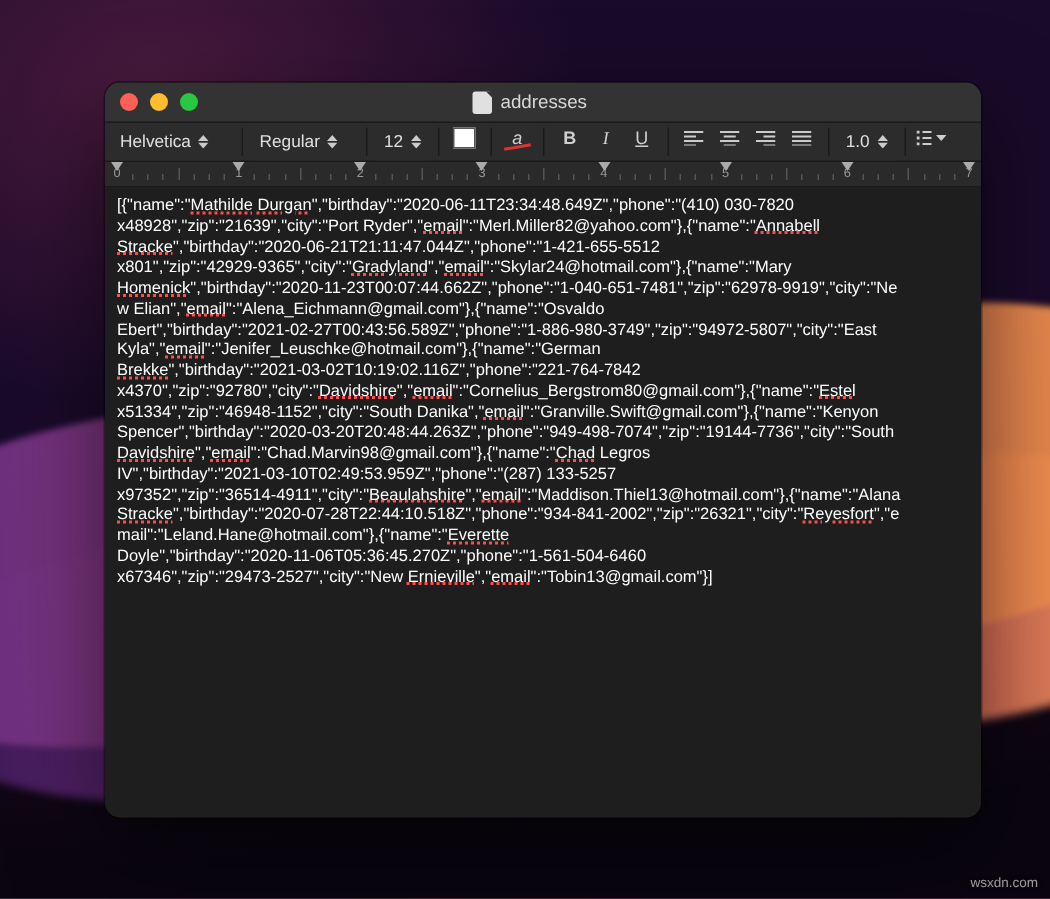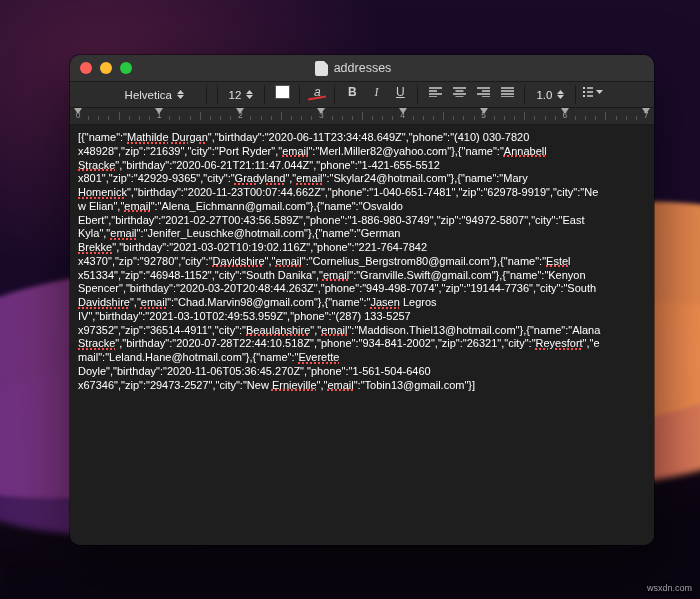--- a/index.html
+++ b/index.html
@@ -131,21 +131,20 @@
     .toolbar {
       height: 26px;
       background: #2c2c2c;
       border-bottom: 1px solid #1a1a1a;
       display: flex;
       align-items: stretch;
       padding: 0 6px;
       gap: 4px;
       font-size: 11.5px;
       color: #e0e0e0;
-      justify-content: center;
     }
     .tb-sep {
       width: 1px;
       background: #1a1a1a;
       margin: 3px 3px;
     }
     .tb-dropdown {
       display: flex;
       align-items: center;
       gap: 5px;
@@ -268,20 +267,31 @@
       <span class="chev">
         <svg width="7" height="4">
             <polygon points="3.5,0 7,4 0,4" fill="#ccc"></polygon>
           </svg>
         <svg width="7" height="4">
             <polygon points="0,0 7,0 3.5,4" fill="#ccc"></polygon>
           </svg>
       </span>
     </div>
     <div class="tb-sep"></div>
+    <div class="tb-dropdown" style="min-width:68px">
+      <span>Regular</span>
+      <span class="chev">
+        <svg width="7" height="4">
+            <polygon points="3.5,0 7,4 0,4" fill="#ccc"></polygon>
+          </svg>
+        <svg width="7" height="4">
+            <polygon points="0,0 7,0 3.5,4" fill="#ccc"></polygon>
+          </svg>
+      </span>
+    </div>
     <div class="tb-sep"></div>
     <div class="tb-dropdown" style="min-width:32px">
       <span>12</span>
       <span class="chev">
         <svg width="7" height="4">
             <polygon points="3.5,0 7,4 0,4" fill="#ccc"></polygon>
           </svg>
         <svg width="7" height="4">
             <polygon points="0,0 7,0 3.5,4" fill="#ccc"></polygon>
           </svg>
@@ -446,21 +456,21 @@
       <div><span class="misspell">Stracke</span><span>","birthday":"2020-06-21T21:11:47.044Z","phone":"1-421-655-5512</span></div>
       <div><span>x801","zip":"42929-9365","city":"</span><span class="misspell">Gradyland</span><span>","</span><span class="misspell">email</span><span>":"Skylar24@hotmail.com"},{"name":"Mary</span></div>
       <div><span class="misspell">Homenick</span><span>","birthday":"2020-11-23T00:07:44.662Z","phone":"1-040-651-7481","zip":"62978-9919","city":"Ne</span></div>
       <div><span>w Elian","</span><span class="misspell">email</span><span>":"Alena_Eichmann@gmail.com"},{"name":"Osvaldo</span></div>
       <div><span>Ebert","birthday":"2021-02-27T00:43:56.589Z","phone":"1-886-980-3749","zip":"94972-5807","city":"East</span></div>
       <div><span>Kyla","</span><span class="misspell">email</span><span>":"Jenifer_Leuschke@hotmail.com"},{"name":"German</span></div>
       <div><span class="misspell">Brekke</span><span>","birthday":"2021-03-02T10:19:02.116Z","phone":"221-764-7842</span></div>
       <div><span>x4370","zip":"92780","city":"</span><span class="misspell">Davidshire</span><span>","</span><span class="misspell">email</span><span>":"Cornelius_Bergstrom80@gmail.com"},{"name":"</span><span class="misspell">Estel</span></div>
       <div><span>x51334","zip":"46948-1152","city":"South Danika","</span><span class="misspell">email</span><span>":"Granville.Swift@gmail.com"},{"name":"Kenyon</span></div>
       <div><span>Spencer","birthday":"2020-03-20T20:48:44.263Z","phone":"949-498-7074","zip":"19144-7736","city":"South</span></div>
-      <div><span class="misspell">Davidshire</span><span>","</span><span class="misspell">email</span><span>":"Chad.Marvin98@gmail.com"},{"name":"</span><span class="misspell">Jasen</span><span> Legros</span></div>
+      <div><span class="misspell">Davidshire</span><span>","</span><span class="misspell">email</span><span>":"Chad.Marvin98@gmail.com"},{"name":"</span><span class="misspell">Chad</span><span> Legros</span></div>
       <div><span>IV","birthday":"2021-03-10T02:49:53.959Z","phone":"(287) 133-5257</span></div>
       <div><span>x97352","zip":"36514-4911","city":"</span><span class="misspell">Beaulahshire</span><span>","</span><span class="misspell">email</span><span>":"Maddison.Thiel13@hotmail.com"},{"name":"Alana</span></div>
       <div><span class="misspell">Stracke</span><span>","birthday":"2020-07-28T22:44:10.518Z","phone":"934-841-2002","zip":"26321","city":"</span><span class="misspell">Reyesfort</span><span>","e</span></div>
       <div><span>mail":"Leland.Hane@hotmail.com"},{"name":"</span><span class="misspell">Everette</span></div>
       <div><span>Doyle","birthday":"2020-11-06T05:36:45.270Z","phone":"1-561-504-6460</span></div>
       <div><span>x67346","zip":"29473-2527","city":"New </span><span class="misspell">Ernieville</span><span>","</span><span class="misspell">email</span><span>":"Tobin13@gmail.com"}]</span></div>
     </div>
 </div>
 
 <div class="watermark">wsxdn.com</div>

